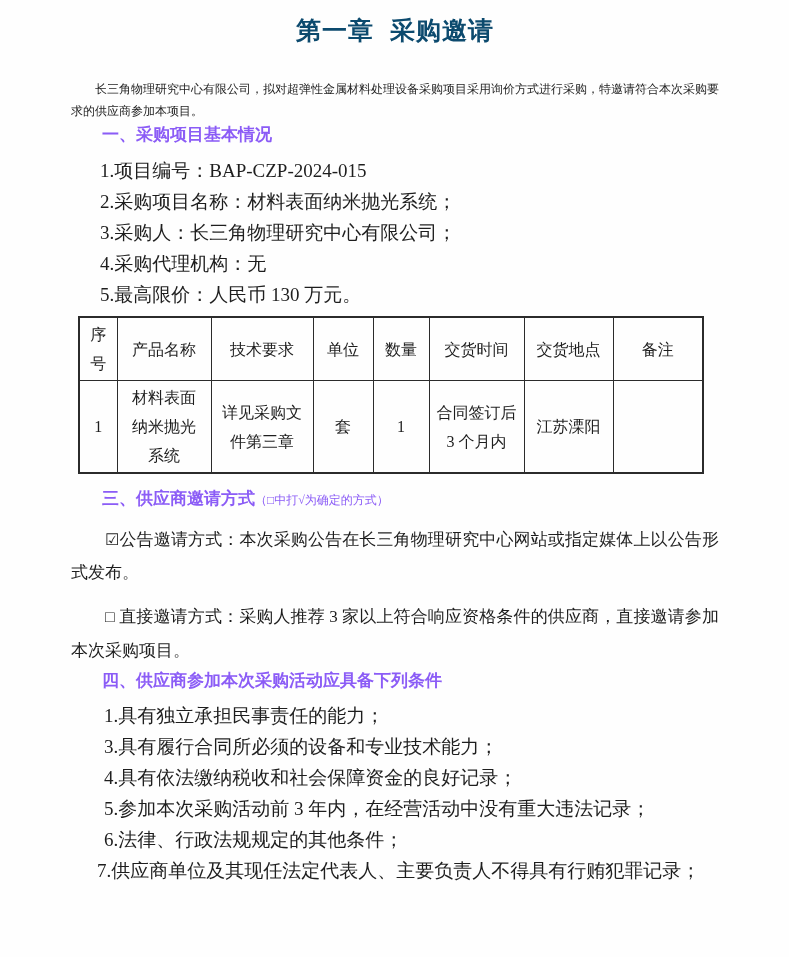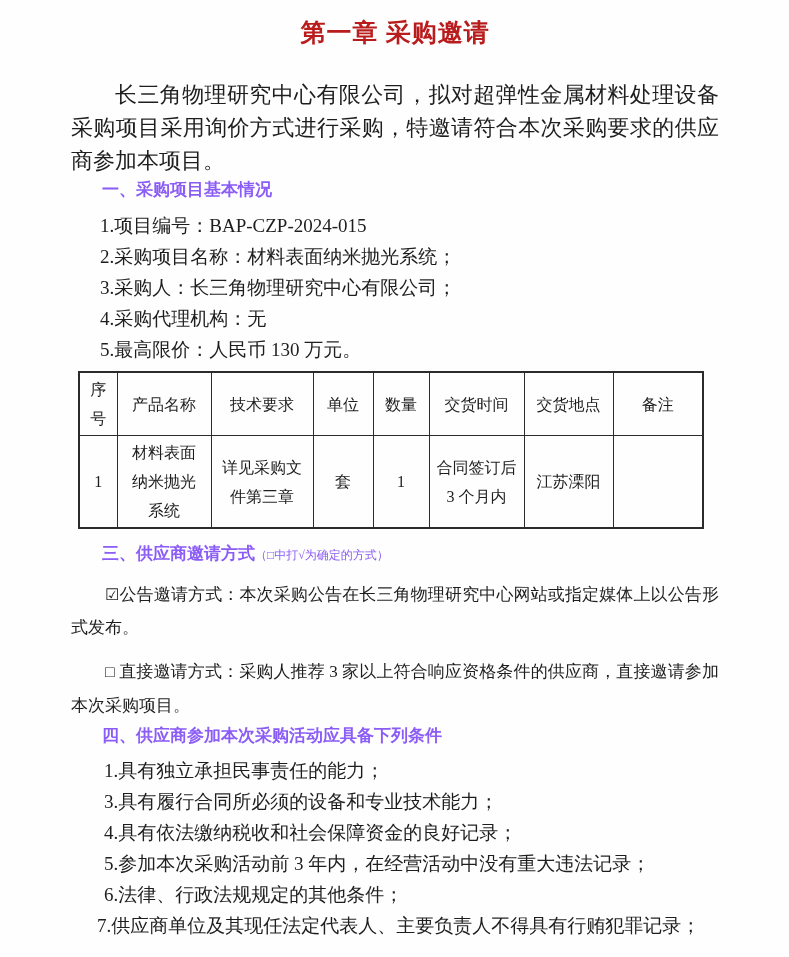--- a/index.html
+++ b/index.html
@@ -9,32 +9,32 @@
     width: 789px;
     height: 957px;
     overflow: hidden;
     margin: 0 auto;
     background: #fefefe;
     color: #1e1e1e;
     font-family: "Liberation Serif", "DejaVu Serif", serif;
     padding: 16px 70px 0 71px;
   }
   .doc-title {
-    font-family: Liberation Serif, serif;
+    font-family: Liberation Mono, monospace;
     font-weight: bold;
     font-size: 25px;
     line-height: 34px;
     letter-spacing: 1px;
     text-align: center;
-    color: #b91c1c;
+    color: #0c4a6e;
     margin-bottom: 28px;
   }
   .intro {
-    font-size: 22px;
-    line-height: 33px;
+    font-size: 12px;
+    line-height: 22px;
     text-indent: 2em;
     text-align: justify;
   }
   .sec-heading {
     font-family: "Liberation Sans", "DejaVu Sans", sans-serif;
     font-weight: bold;
     font-size: 17px;
     line-height: 22px;
     color: #8b5cf6;
     margin-left: 31px;

